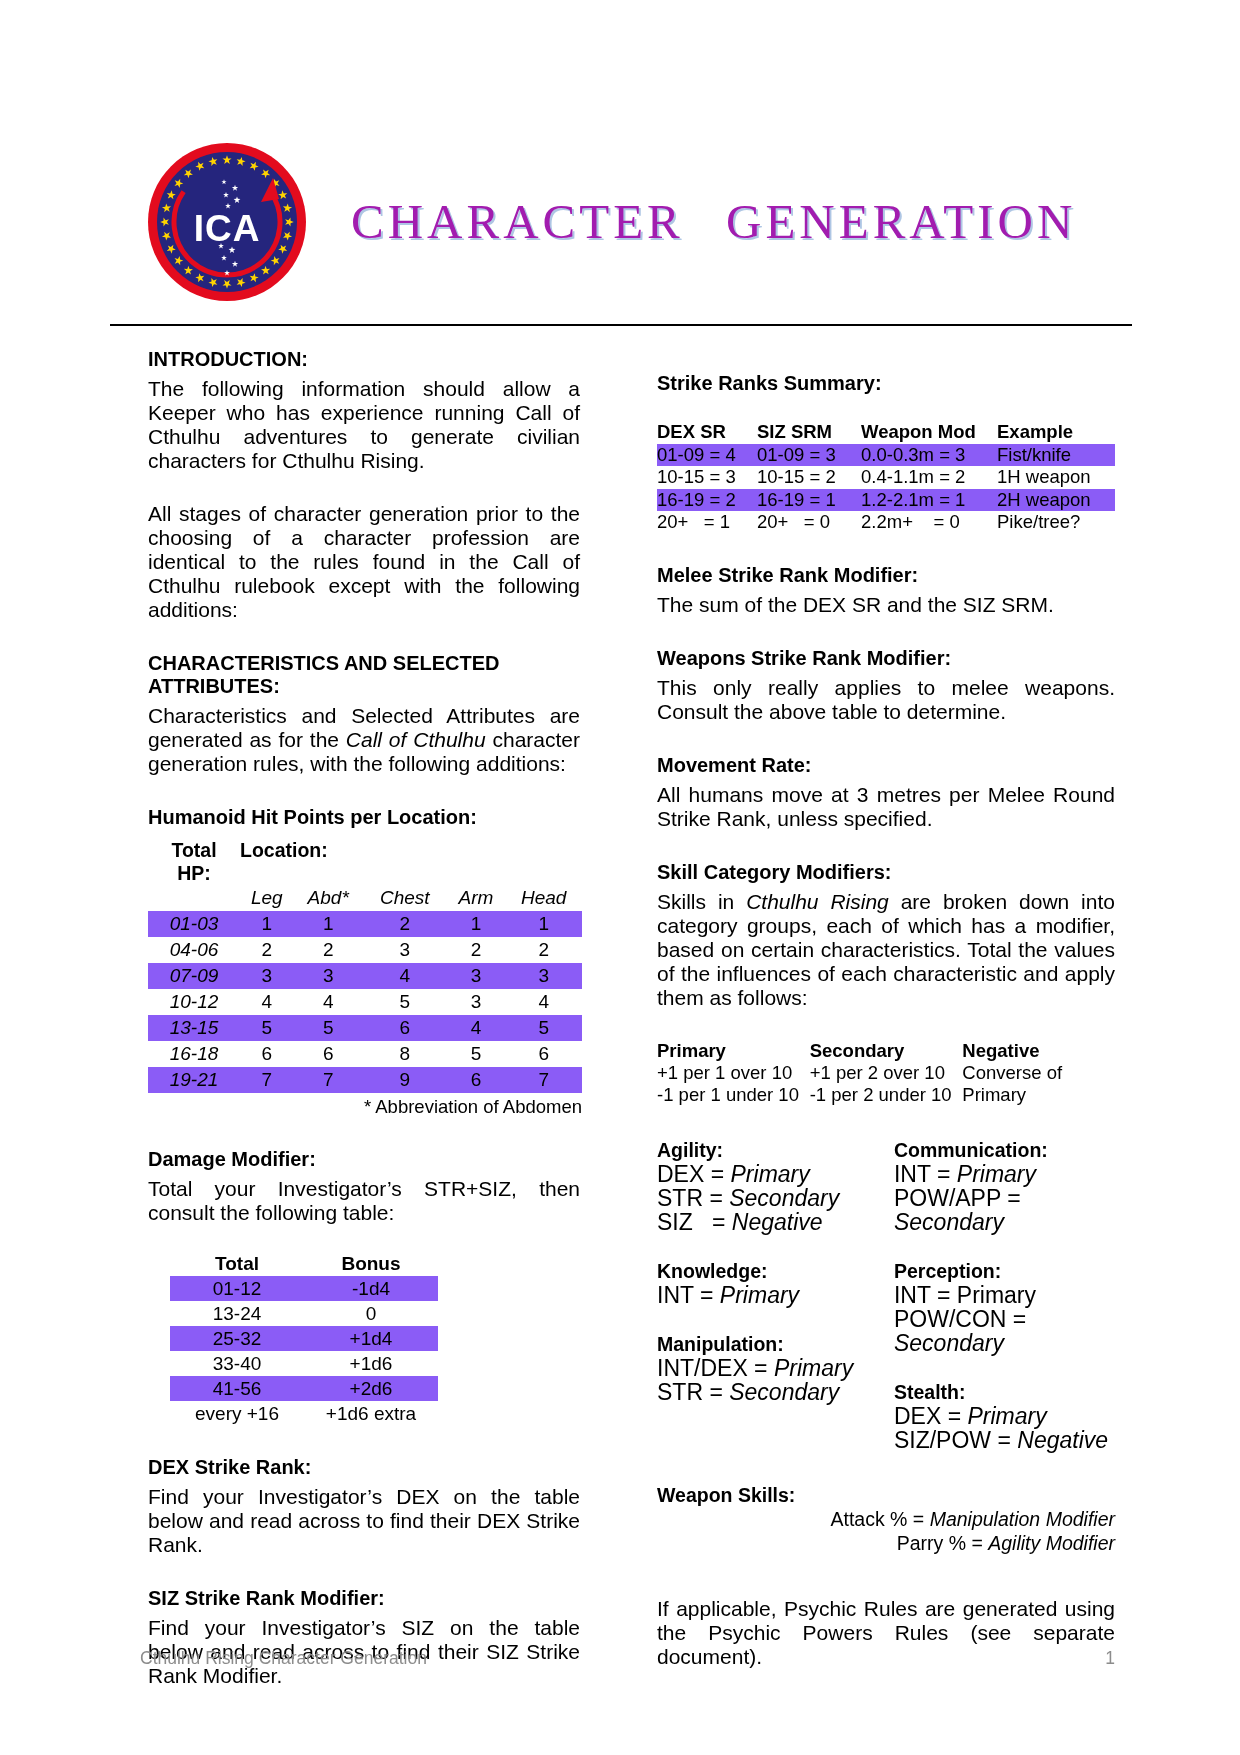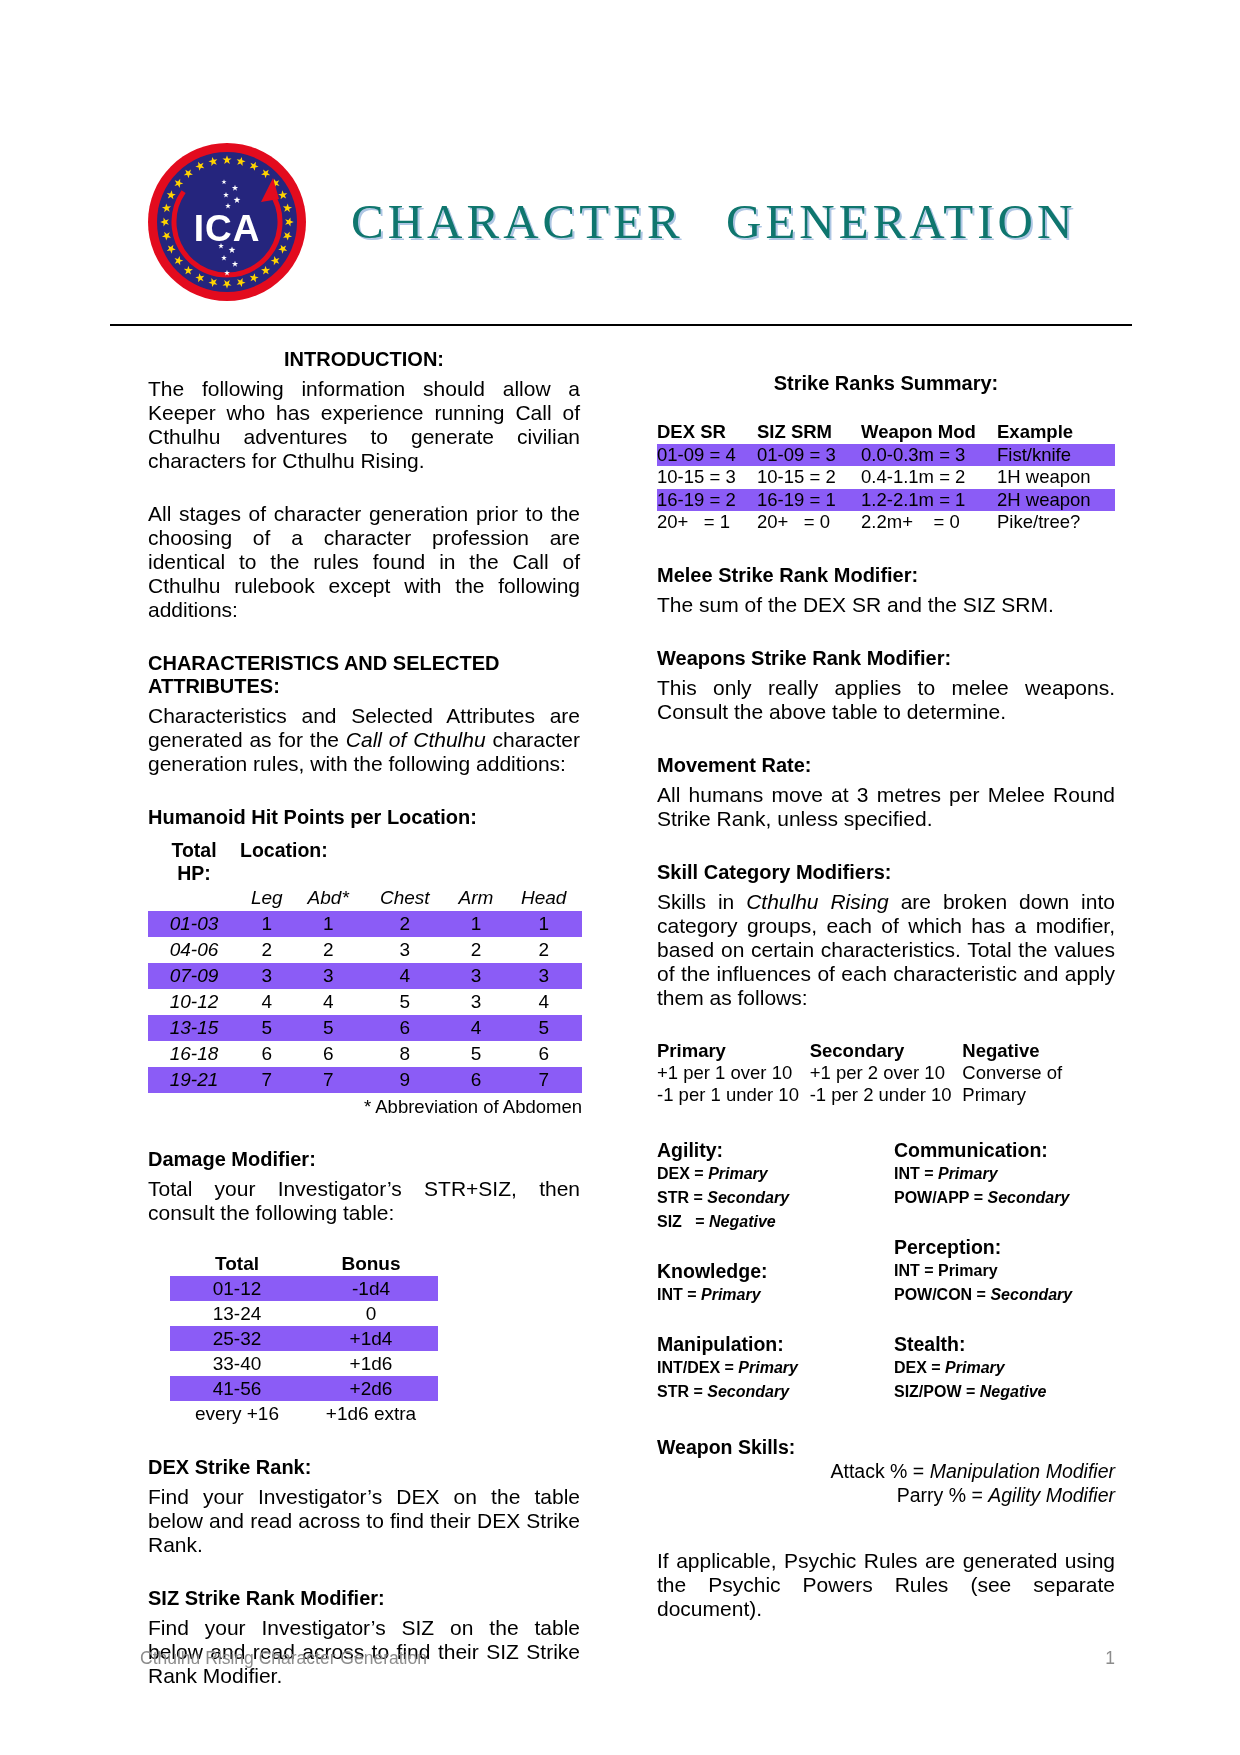--- a/index.html
+++ b/index.html
@@ -8,30 +8,30 @@
     font-family:"Liberation Sans", sans-serif; color:#000;
     overflow:hidden;
     padding-left:20px;
   }
   
   .header { position:absolute; top:142px; left:147px; display:flex; align-items:center; }
   .logo { width:160px; height:160px; display:block; }
   .logo-text { font-family:"Liberation Sans", sans-serif; font-weight:bold; font-size:37px; letter-spacing:1px; }
   .title {
     margin:0 0 2px 44px; font-family:"Liberation Serif", serif; font-weight:normal;
-    font-size:49px; letter-spacing:4px; word-spacing:26px; color:#0f766e;
+    font-size:49px; letter-spacing:4px; word-spacing:26px; color:#a21caf;
     text-shadow:2px 2px 0 #aec6e4; white-space:nowrap;
   }
   .rule { position:absolute; top:324px; left:110px; width:1022px; height:0; border:none; border-top:2px solid #000; margin:0; }
   
   .columns { position:absolute; top:348px; left:148px; width:967px; display:flex; }
   .col-left  { width:432px; }
   .col-right { width:458px; margin-left:77px; padding-top:24px; }
   h2 { font-size:20px; margin:30px 0 0 0; }
-  h2.first { margin-top:0;text-align:center; }
+  h2.first { margin-top:0; }
   p { font-size:21px; line-height:24px; margin:6px 0 0 0; }
   .just { text-align:justify; }
   .gap { margin-top:29px; }
   
   table { border-collapse:collapse; font-size:19px; }
   td { padding:0; }
   .shade td { background:#8b5cf6; }
   
   .hp-table { width:434px; margin-top:8px; text-align:center; }
   .hp-table td { height:26px; }
@@ -51,21 +51,21 @@
   .sr-table .hdr td { background:none; font-weight:bold; }
   
   .mod-block { display:flex; margin-top:30px; font-size:18.5px; line-height:22px; }
   .mod-col { width:155px; }
   .mod-col .h { font-weight:bold; }
   
   .cats { display:flex; margin-top:32px;gap:12px; }
   .cat-col1 { width:231px; } .cat-col2 { width:227px; }
   .cat-group { margin-bottom:25px; }
   .cat-name { font-weight:bold; font-size:19.5px; line-height:24px; }
-  .cat-line { font-size:16px; line-height:24px; white-space:pre-wrap;font-weight:bold; }
+  .cat-line { font-size:23px; line-height:24px; white-space:pre-wrap; }
   .cat-line i.plain { font-style:normal; }
   
   .ws-line { font-size:19.5px; line-height:24px; white-space:pre-wrap;text-align:right; }
   
   .footer {
     position:absolute; top:1648px; left:140px; width:975px;
     display:flex; justify-content:space-between;
     color:#8c8c8c; font-size:17.5px;
   }
   i { font-style:italic; }

